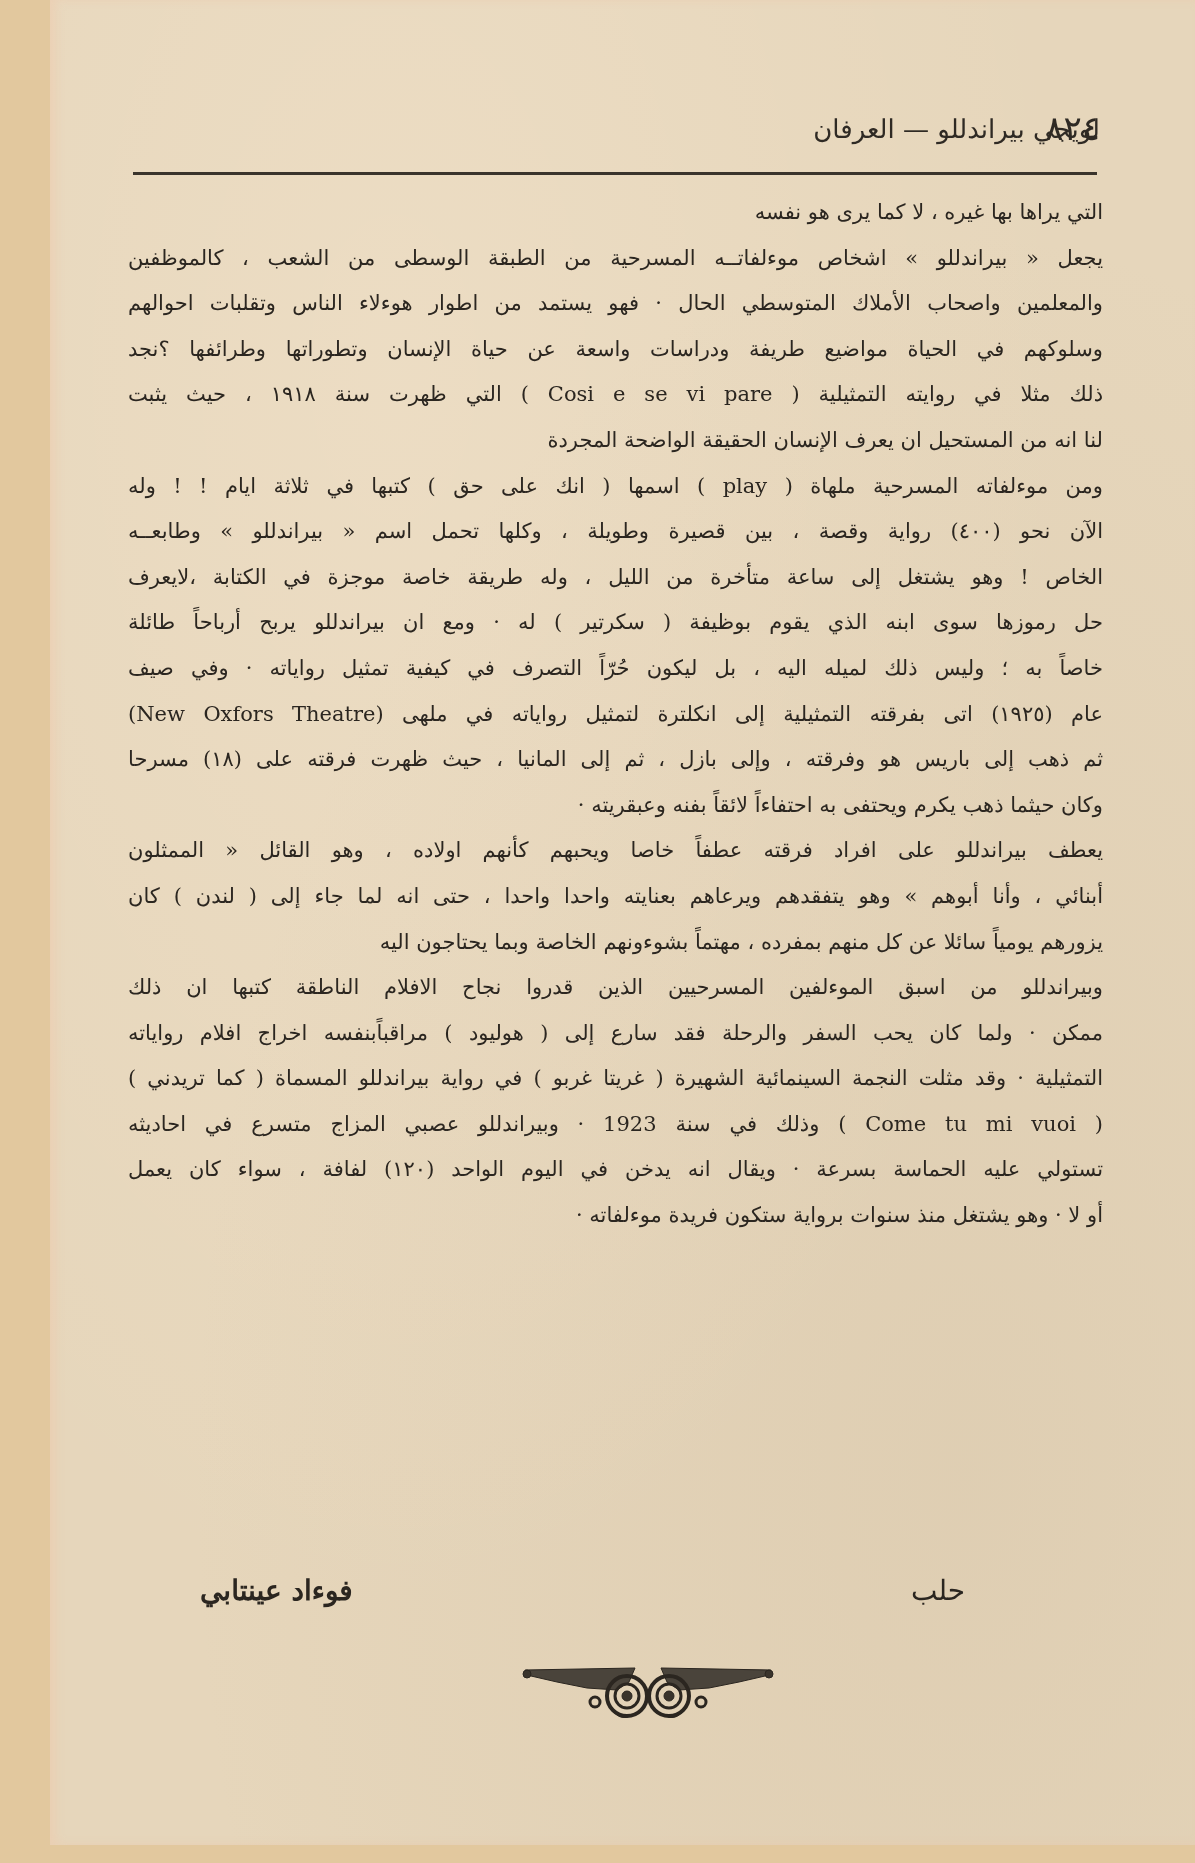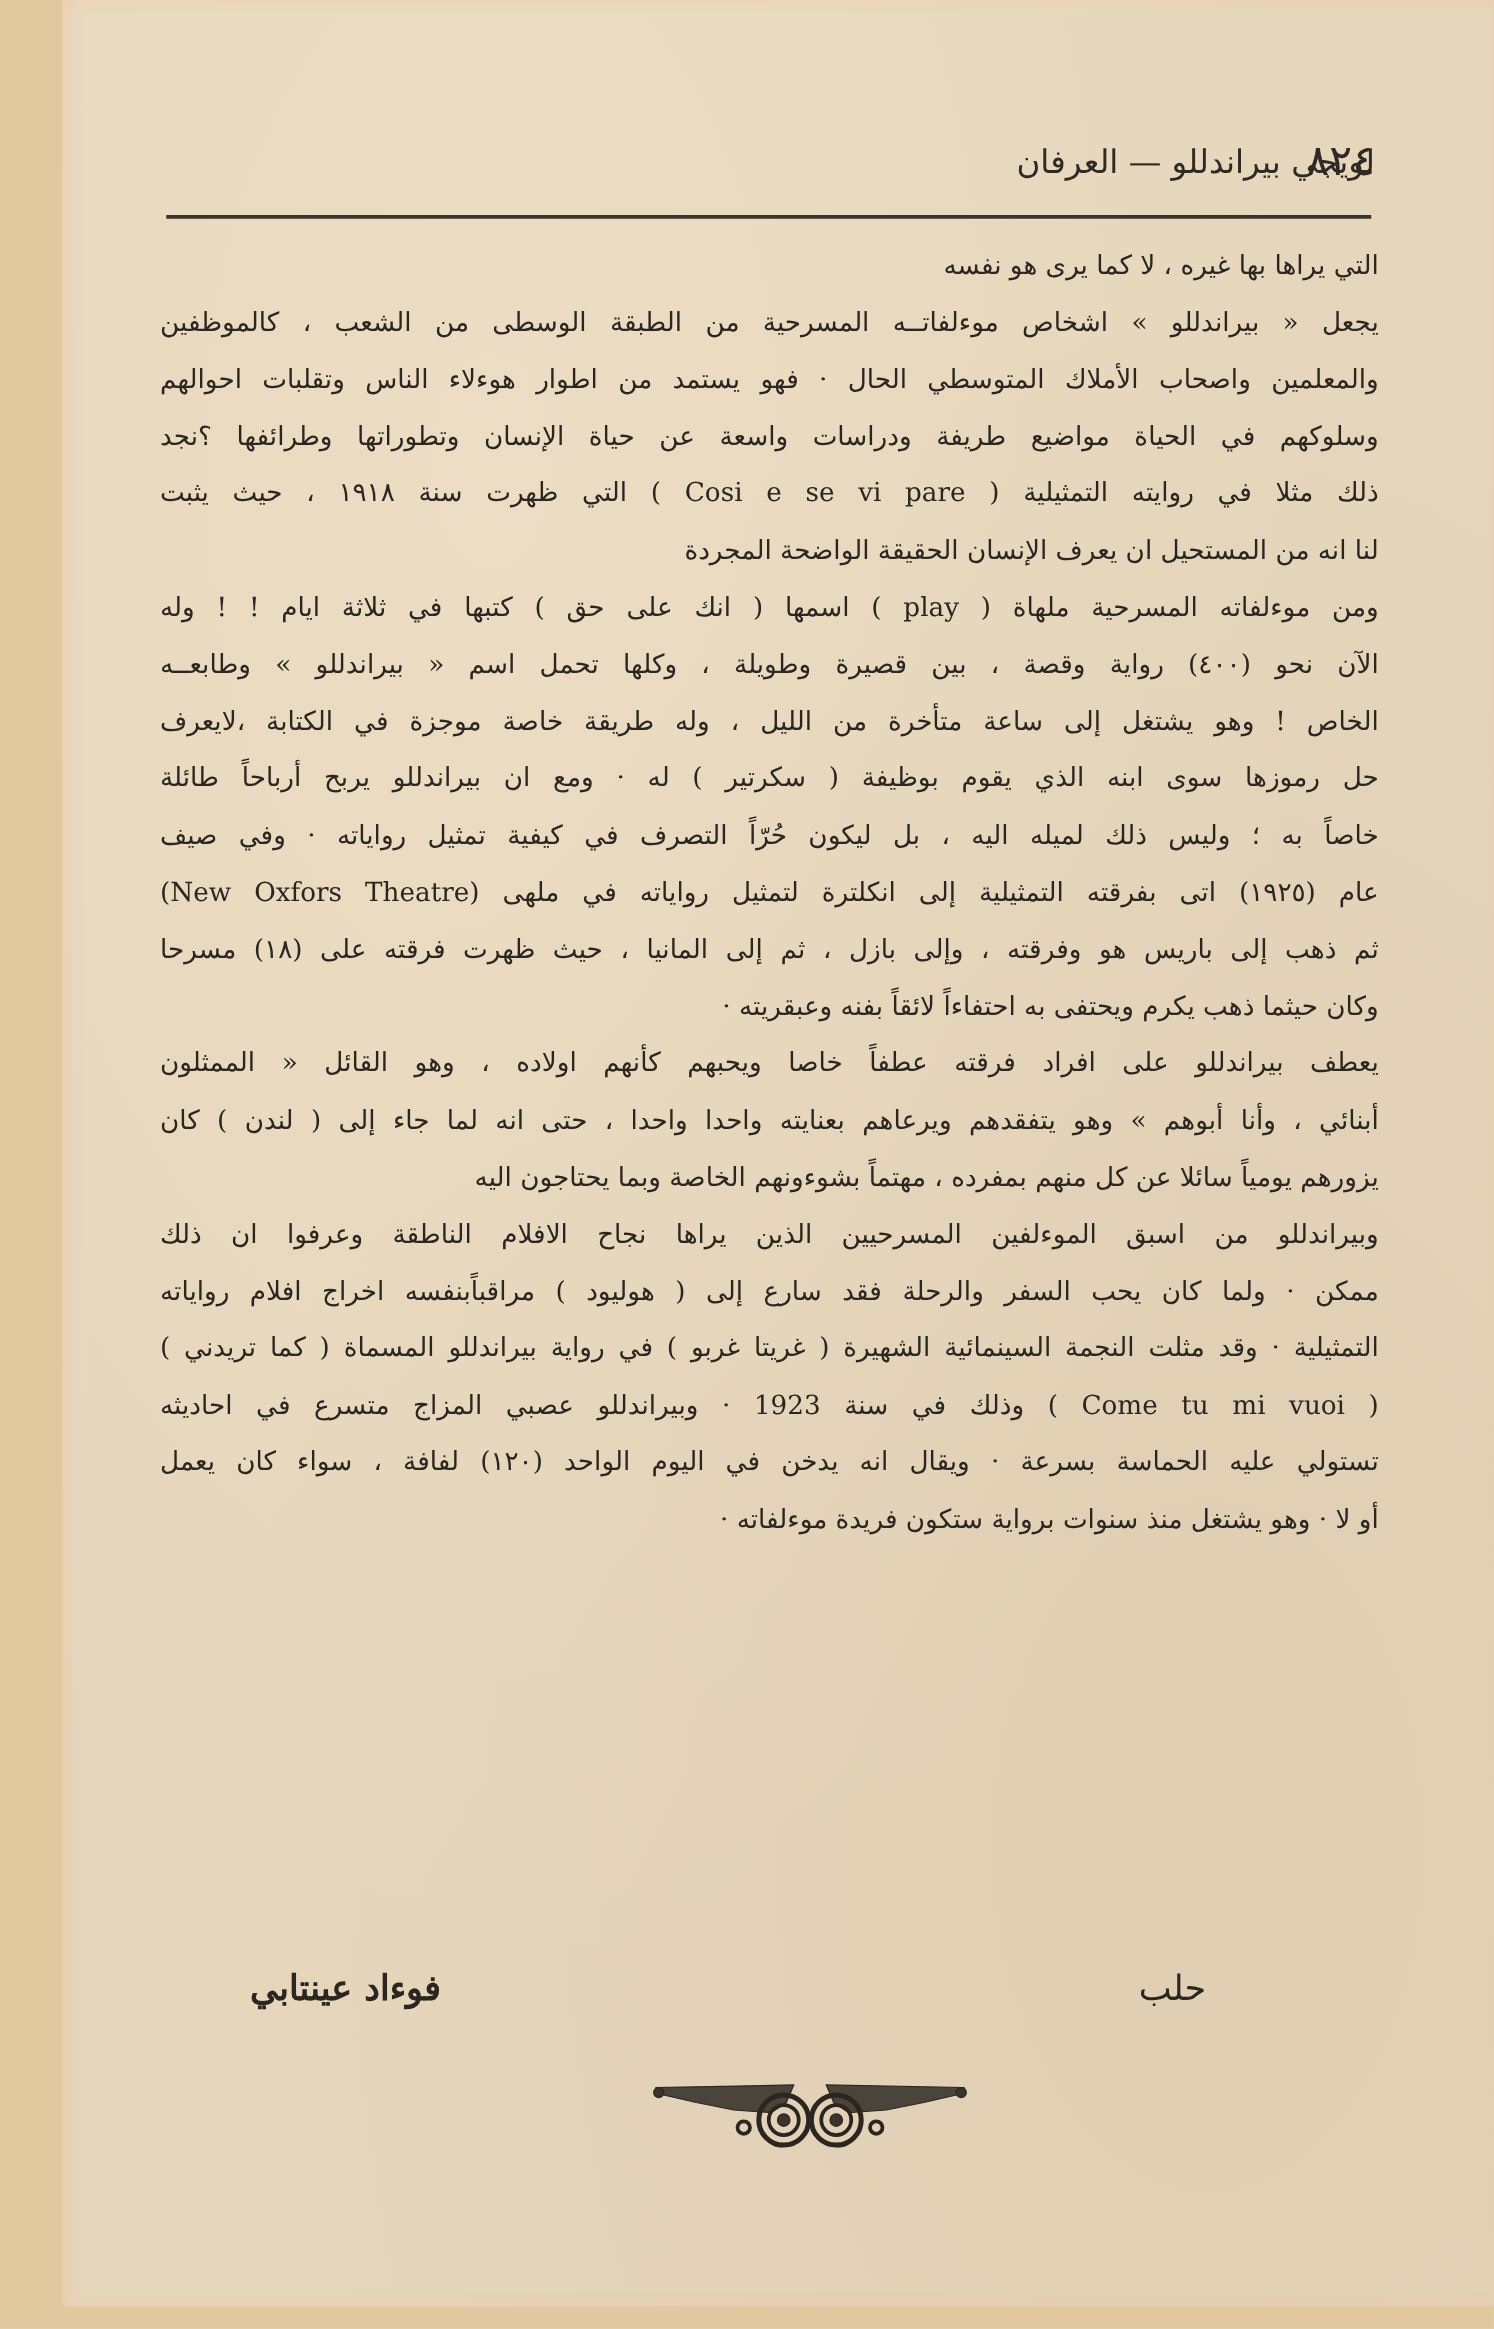--- a/index.html
+++ b/index.html
@@ -150,21 +150,21 @@
       <span class="line last">وكان حيثما ذهب يكرم ويحتفى به احتفاءاً لائقاً بفنه وعبقريته ·</span>
     </p>
 
     <p class="para">
       <span class="line">يعطف بيراندللو على افراد فرقته عطفاً خاصا ويحبهم كأنهم اولاده ، وهو القائل « الممثلون</span>
       <span class="line">أبنائي ، وأنا أبوهم » وهو يتفقدهم ويرعاهم بعنايته واحدا واحدا ، حتى انه لما جاء إلى ( لندن ) كان</span>
       <span class="line last">يزورهم يومياً سائلا عن كل منهم بمفرده ، مهتماً بشوءونهم الخاصة وبما يحتاجون اليه</span>
     </p>
 
     <p class="para">
-      <span class="line">وبيراندللو من اسبق الموءلفين المسرحيين الذين يراها نجاح الافلام الناطقة وعرفوا ان ذلك</span>
+      <span class="line">وبيراندللو من اسبق الموءلفين المسرحيين الذين قدروا نجاح الافلام الناطقة كتبها ان ذلك</span>
       <span class="line">ممكن · ولما كان يحب السفر والرحلة فقد سارع إلى ( هوليود ) مراقباًبنفسه اخراج افلام رواياته</span>
       <span class="line">التمثيلية · وقد مثلت النجمة السينمائية الشهيرة ( غريتا غربو ) في رواية بيراندللو المسماة ( كما تريدني )</span>
       <span class="line">( Come tu mi vuoi ) وذلك في سنة 1923 · وبيراندللو عصبي المزاج متسرع في احاديثه</span>
       <span class="line">تستولي عليه الحماسة بسرعة · ويقال انه يدخن في اليوم الواحد (١٢٠) لفافة ، سواء كان يعمل</span>
       <span class="line last">أو لا · وهو يشتغل منذ سنوات برواية ستكون فريدة موءلفاته ·</span>
     </p>
   </div>
 
   <div class="signature-row">
     <span class="sig-place">حلب</span>

